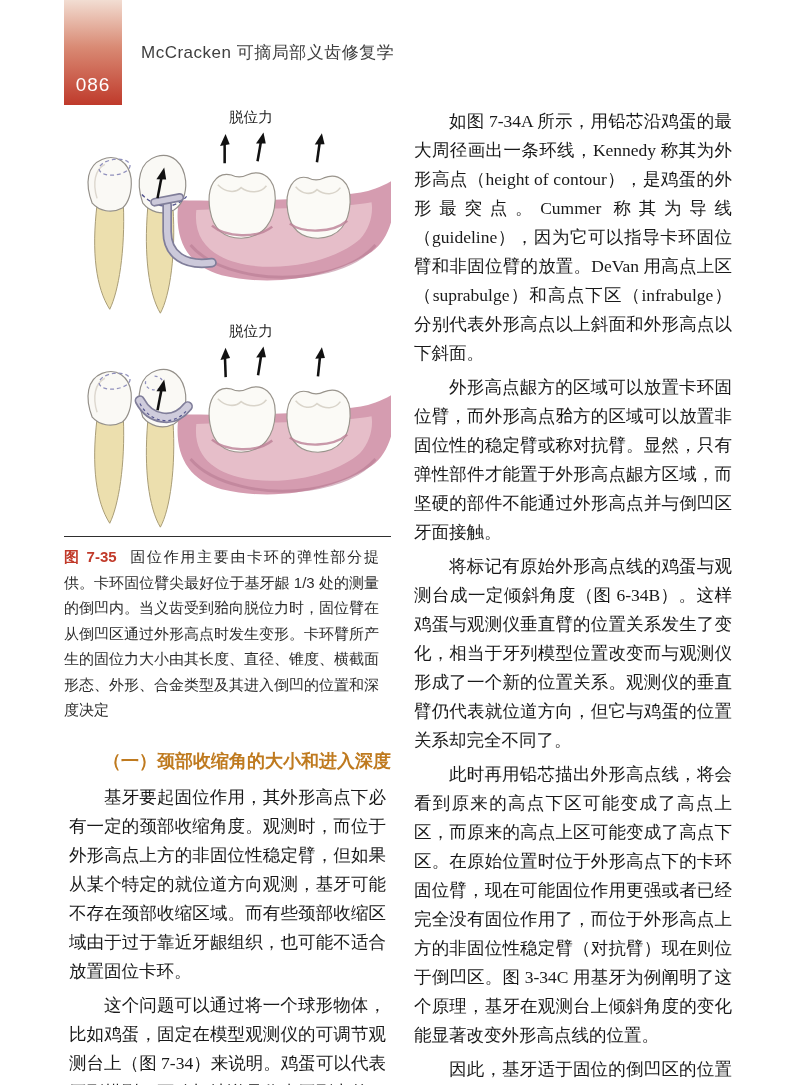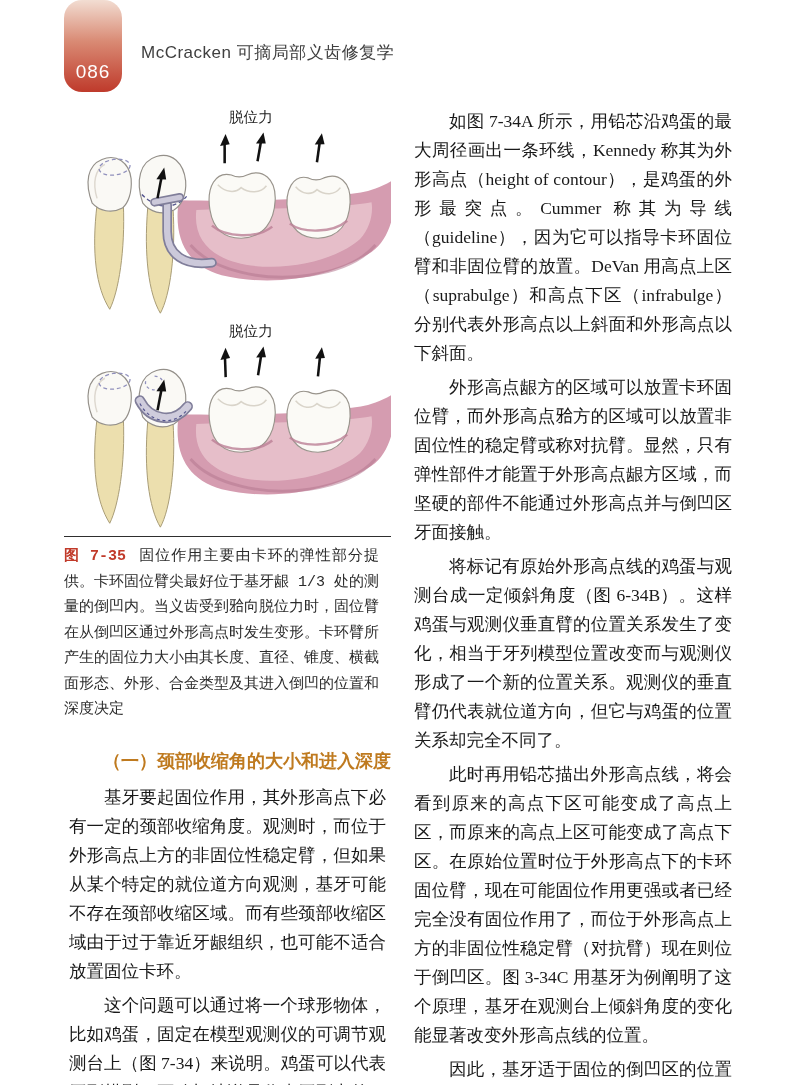--- a/index.html
+++ b/index.html
@@ -4,45 +4,44 @@
 <style>
   * { box-sizing: border-box; }
   html,body { margin:0; padding:0; }
   body {
     width:800px; height:1085px; background:#ffffff; position:relative;
     font-family:"Liberation Sans","DejaVu Sans",sans-serif;
     overflow:hidden;
   }
   
   .header-block {
-    position:absolute; left:64px; top:0; width:58px; height:92px;
+    position:absolute; left:64px; top:0; width:58px; height:105px;
     background:linear-gradient(180deg,#f2ddd2 0%,#d98a74 45%,#bf3a2b 100%);
     display:flex; align-items:flex-end; justify-content:center;
     padding-bottom:9px;
-    border-radius:18px;
   }
   .page-number { color:#ffffff; font-size:19px; letter-spacing:1px; }
   .header-title {
     position:absolute; left:141px; top:41px;
     font-size:17px; color:#3f3f3f; letter-spacing:0.5px;
   }
   
   .col-left  { position:absolute; left:64px;  top:104px; width:327px; }
   .col-right { position:absolute; left:409px; top:102px; width:328px; }
   .body-par {
     font-family:"Liberation Serif","DejaVu Serif",serif;
     font-size:17.5px; line-height:29px; color:#191919;
     text-align:justify; text-indent:2em; margin:5px;
   }
   
   .fig-svg { display:block; width:327px; }
   .fig-divider { border:none; border-top:1.5px solid #2e2e2e; margin:6px 0 0 0; }
   .fig-caption {
     font-size:15px; line-height:25.5px; color:#2b2b2b;
-    text-align:justify; margin:7px 12px 0 0;font-family:Liberation Mono, monospace;
+    text-align:justify; margin:7px 12px 0 0;
   }
   .fig-tag { color:#c13a2a; font-weight:bold; padding-right:12px; }
   .section-heading {
     margin:26px 0 10px 0; text-align:right;
     font-size:18px; font-weight:bold; color:#bf7a1f;
   }
   .svg-label { font-family:"Liberation Sans","DejaVu Sans",sans-serif; font-size:15px; fill:#1c1c1c; }
 </style>
 </head>
 <body>

